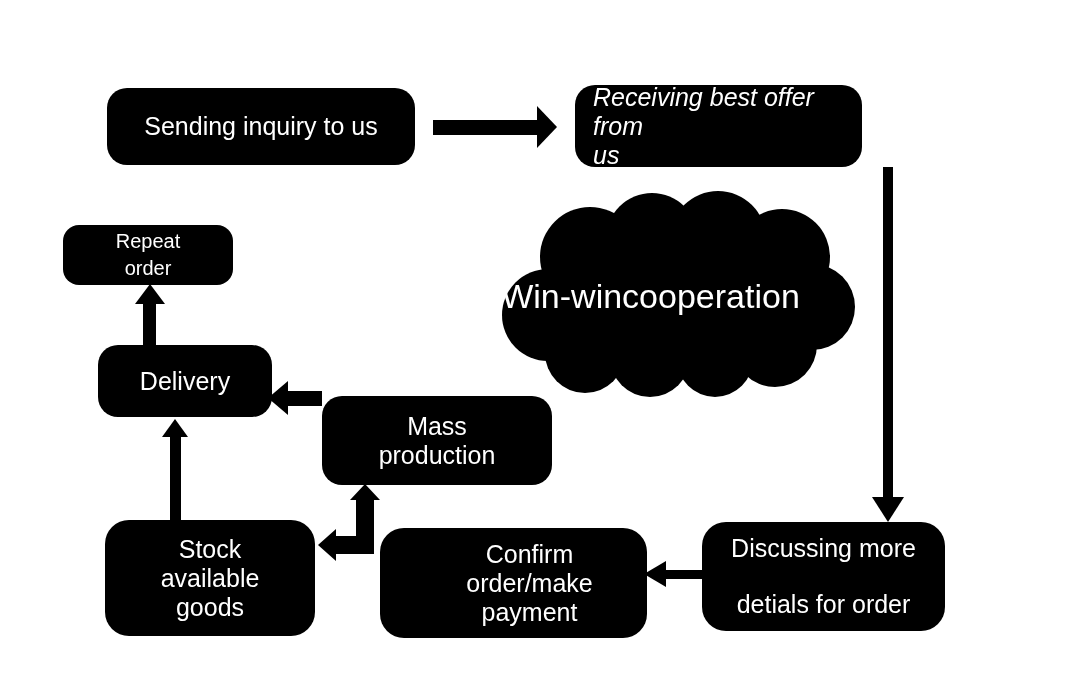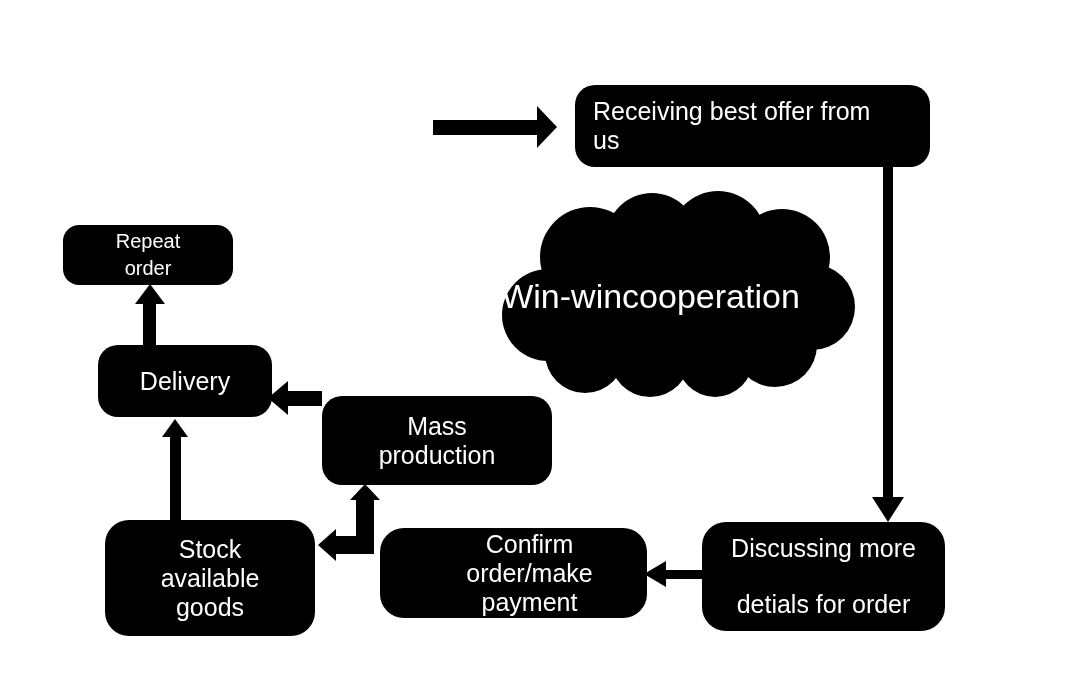--- a/index.html
+++ b/index.html
@@ -16,26 +16,26 @@
     position:absolute;
     background:var(--node-fill,#000);
     color:var(--node-text,#fff);
     border-radius:20px;
     display:flex;flex-direction:column;justify-content:center;align-items:center;
     font-size:25px;line-height:29px;text-align:center;
     box-sizing:border-box;
   }
   .node .line{display:block;}
   #n-sending   {left:107px;top:88px; width:308px;height:77px;}
-  #n-receiving {left:575px;top:85px; width:355px;height:82px;align-items:flex-start;text-align:left;padding-left:18px;}
+  #n-receiving {left:575px;top:85px; width:287px;height:82px;align-items:flex-start;text-align:left;padding-left:18px;font-style:italic;}
   #n-repeat    {left:63px; top:225px;width:170px;height:60px;font-size:20px;line-height:27px;border-radius:16px;}
   #n-delivery  {left:98px; top:345px;width:174px;height:72px;}
   #n-mass      {left:322px;top:396px;width:230px;height:89px;}
   #n-stock     {left:105px;top:520px;width:210px;height:116px;border-radius:24px;}
-  #n-confirm   {left:380px;top:528px;width:267px;height:90px;border-radius:24px;padding-left:32px;}
+  #n-confirm   {left:380px;top:528px;width:267px;height:110px;border-radius:24px;padding-left:32px;}
   #n-discussing{left:702px;top:522px;width:243px;height:109px;border-radius:24px;gap:27px;}
 
   
   .cloud{position:absolute;left:490px;top:195px;width:365px;height:202px;color:var(--node-fill,#000);}
   .cloud svg{position:absolute;left:0;top:0;overflow:visible;}
   .cloud-text{
     position:absolute;inset:0;
     display:flex;flex-direction:row;justify-content:center;align-items:center;
     color:var(--node-text,#fff);font-size:34px;line-height:45px;text-align:center;
     transform:translateX(-22px);
@@ -67,20 +67,23 @@
   #a6-head {left:135px;top:284px;border-bottom:20px solid currentColor;border-left:15px solid transparent;border-right:15px solid transparent;}
   
   #a7-shaft{left:170px;top:436px;width:11px;height:87px;}
   #a7-head {left:162px;top:419px;border-bottom:18px solid currentColor;border-left:13px solid transparent;border-right:13px solid transparent;}
 </style>
 </head>
 <body style="--bg: #ffffff; --node-fill: #000000; --node-text: #ffffff; --arrow: #000000;">
 
 <div class="canvas">
 
+  <div class="node" id="n-sending">
+    <span class="line">Sending inquiry to us</span>
+  </div>
 
   <div class="node" id="n-receiving">
     <span class="line">Receiving best offer from</span>
     <span class="line">us</span>
   </div>
 
   <div class="node" id="n-repeat">
     <span class="line">Repeat</span>
     <span class="line">order</span>
   </div>

